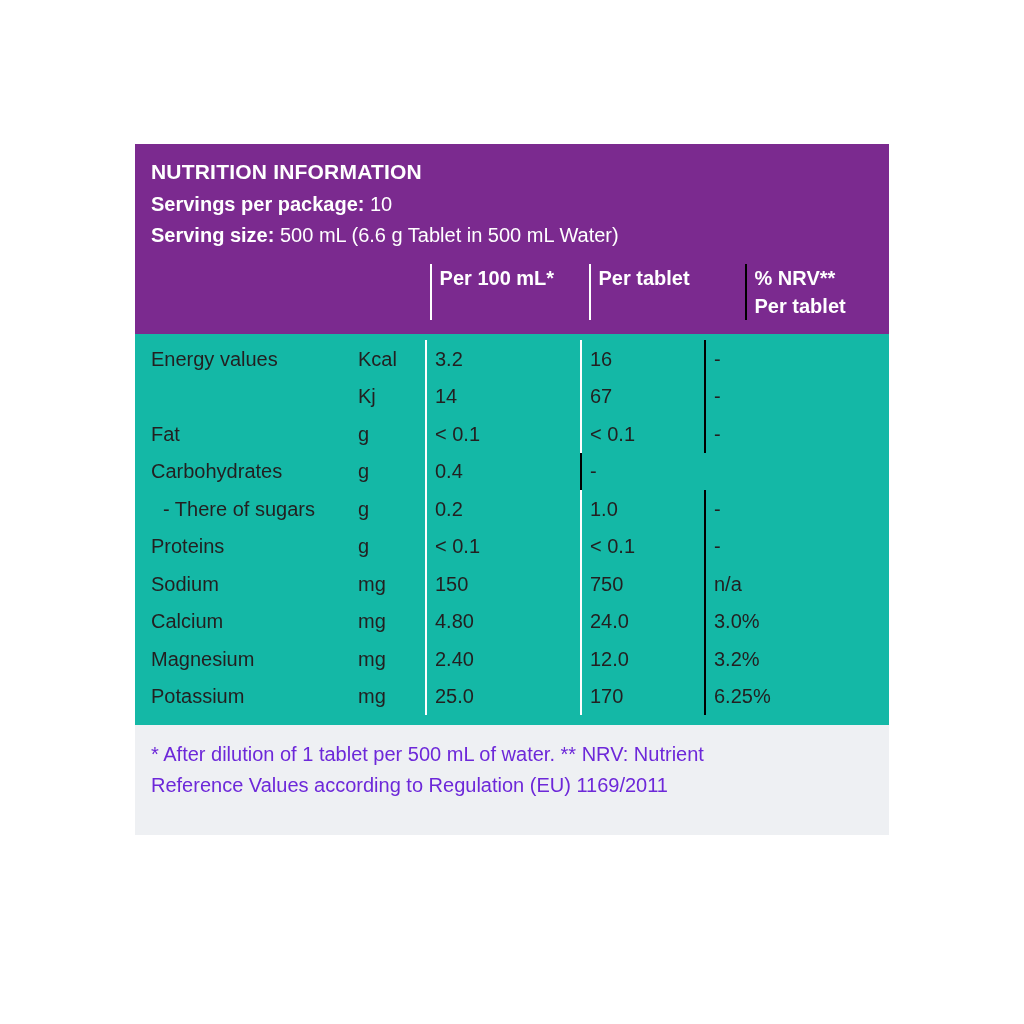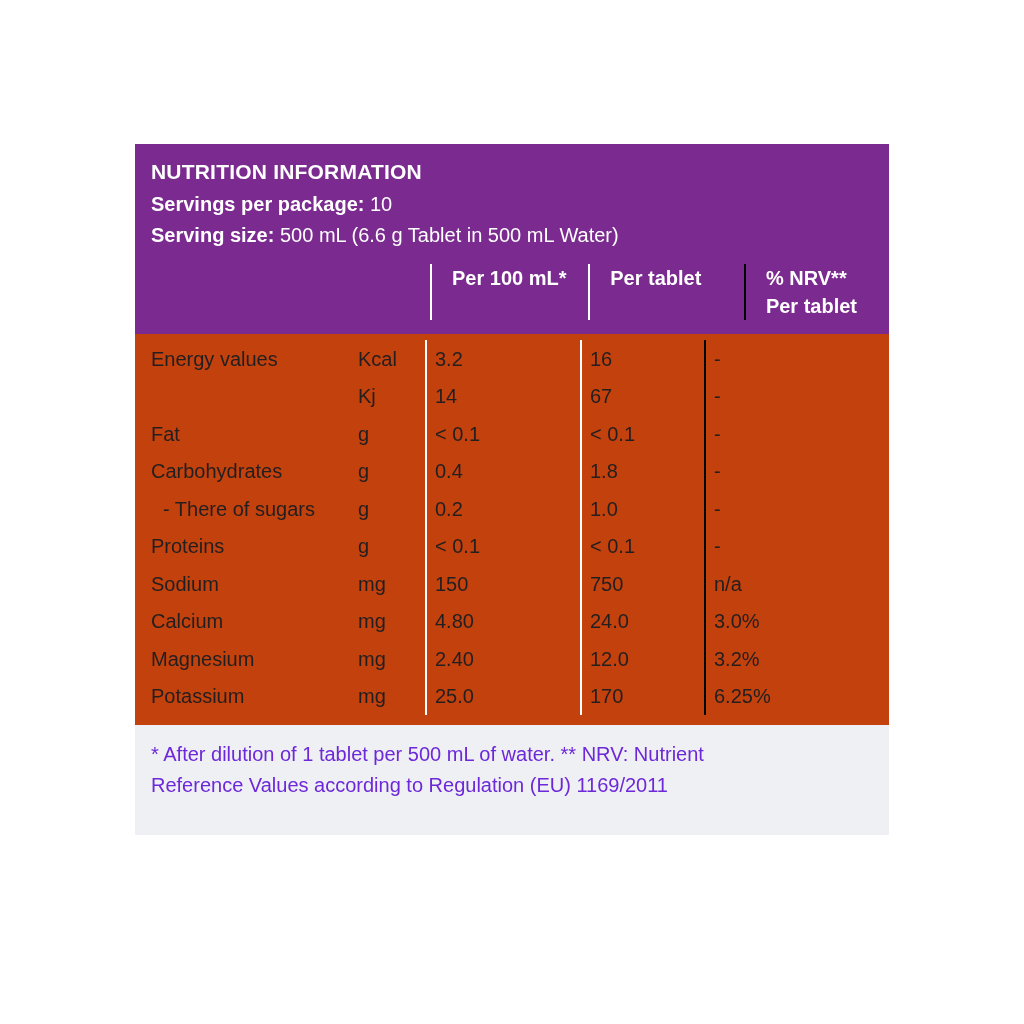--- a/index.html
+++ b/index.html
@@ -47,26 +47,26 @@
   .colheads .c-name  { width: 215px; }
   .colheads .c-unit  { width: 75px; }
   .colheads .c-100   { width: 155px; }
   .colheads .c-tab   { width: 152px; }
   .colheads .c-nrv   { width: 140px; }
   .colheads .ch {
     font-size: 20px;
     font-weight: bold;
     color: #ffffff;
     line-height: 1.4;
-    padding-left: 20px;
+    padding-left: 8px;
   }
 
   
   .body-rows {
-    background: #c2410c;
+    background: #14b8a6;
     color: #231f20;
     padding: 6px 12px 10px 0;
   }
   .row {
     display: flex;
     align-items: center;
     height: 37.5px;
   }
   .cell {
     font-size: 20px;
@@ -149,21 +149,20 @@
       <div class="cell c-unit">g</div>
       <div class="cell c-100">&lt; 0.1</div>
       <div class="cell c-tab">&lt; 0.1</div>
       <div class="cell c-nrv">-</div>
     </div>
 
     <div class="row">
       <div class="cell c-name">Carbohydrates</div>
       <div class="cell c-unit">g</div>
       <div class="cell c-100">0.4</div>
-      <div class="cell c-tab">1.8</div>
       <div class="cell c-nrv">-</div>
     </div>
 
     <div class="row">
       <div class="cell c-name indent">- There of sugars</div>
       <div class="cell c-unit">g</div>
       <div class="cell c-100">0.2</div>
       <div class="cell c-tab">1.0</div>
       <div class="cell c-nrv">-</div>
     </div>

